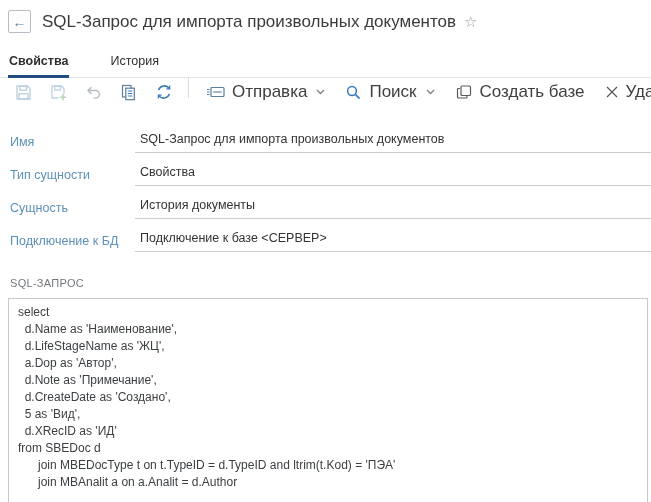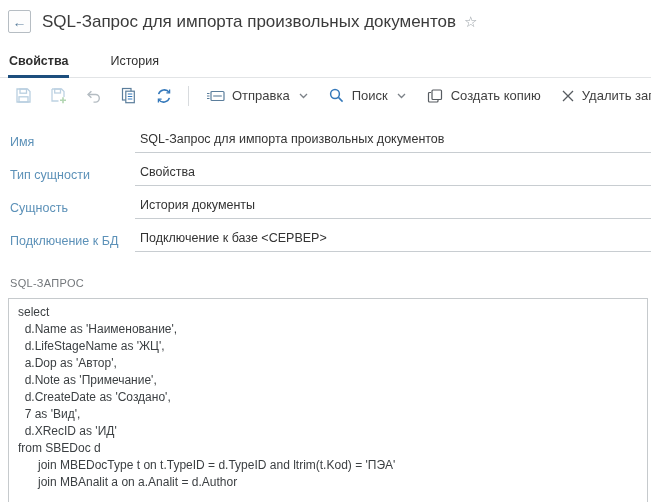--- a/index.html
+++ b/index.html
@@ -27,21 +27,21 @@
   
   .tabs { display: flex; gap: 40px; padding-left: 8px; margin-top: 21px; border-bottom: 1px solid #e2e4e6; }
   .tab { font-size: 12.5px; color: #2f2f2f; padding: 0 1px 9px 1px; position: relative; cursor: pointer; }
   .tab.active { font-weight: bold; }
   .tab.active::after {
     content: ""; position: absolute; left: 0; right: 0; bottom: -1px; height: 3px;
     background: #1d4e7d;
   }
 
   
-  .toolbar { display: flex; align-items: center; height: 35px; padding-left: 6px; font-size: 13px; }
+  .toolbar { display: flex; height: 35px; padding-left: 6px; font-size: 17px; }
   .tool-btn {
     display: flex; align-items: center; justify-content: center;
     height: 28px; border-radius: 2px; cursor: pointer; flex: none;
   }
   .tool-btn.icon-only { width: 35px; }
   .tool-btn.disabled { cursor: default; }
   .tool-btn.labeled { padding: 0 10px; gap: 7px; color: #3f3f3f; white-space: nowrap; }
   .tool-sep { width: 1px; height: 20px; background: #d8dbde; margin: 0 7px; flex: none; }
   .chev { margin-left: 2px; display: inline-flex; }
   svg { display: block; }
@@ -169,21 +169,21 @@
     </span>
   </div>
 
   <div class="tool-btn labeled">
     <span>
       <svg width="18" height="18" viewBox="0 0 18 18" fill="none" stroke="#565b60" stroke-width="1.2">
         <path d="M5 5.5 H3.5 a1 1 0 0 0 -1 1 V14 a1 1 0 0 0 1 1 H11 a1 1 0 0 0 1 -1 v-1.5"></path>
         <rect x="6" y="3" width="9.5" height="9.5" rx="1" fill="#fff"></rect>
       </svg>
     </span>
-    <span>Создать копию</span>
+    <span>Создать базе</span>
   </div>
 
   <div class="tool-btn labeled">
     <span>
       <svg width="14" height="14" viewBox="0 0 14 14" fill="none" stroke="#565b60" stroke-width="1.3">
         <path d="M2 2 L12 12 M12 2 L2 12"></path>
       </svg>
     </span>
     <span>Удалить запись</span>
   </div>
@@ -211,18 +211,18 @@
 
 <div class="sql-label">SQL-ЗАПРОС</div>
 
 <div class="sql-box">
   <pre>select
   d.Name as 'Наименование',
   d.LifeStageName as 'ЖЦ',
   a.Dop as 'Автор',
   d.Note as 'Примечание',
   d.CreateDate as 'Создано',
-  7 as 'Вид',
+  5 as 'Вид',
   d.XRecID as 'ИД'
 from SBEDoc d
       join MBEDocType t on t.TypeID = d.TypeID and ltrim(t.Kod) = 'ПЭА'
       join MBAnalit a on a.Analit = d.Author</pre>
 </div>
 
 </body></html>

